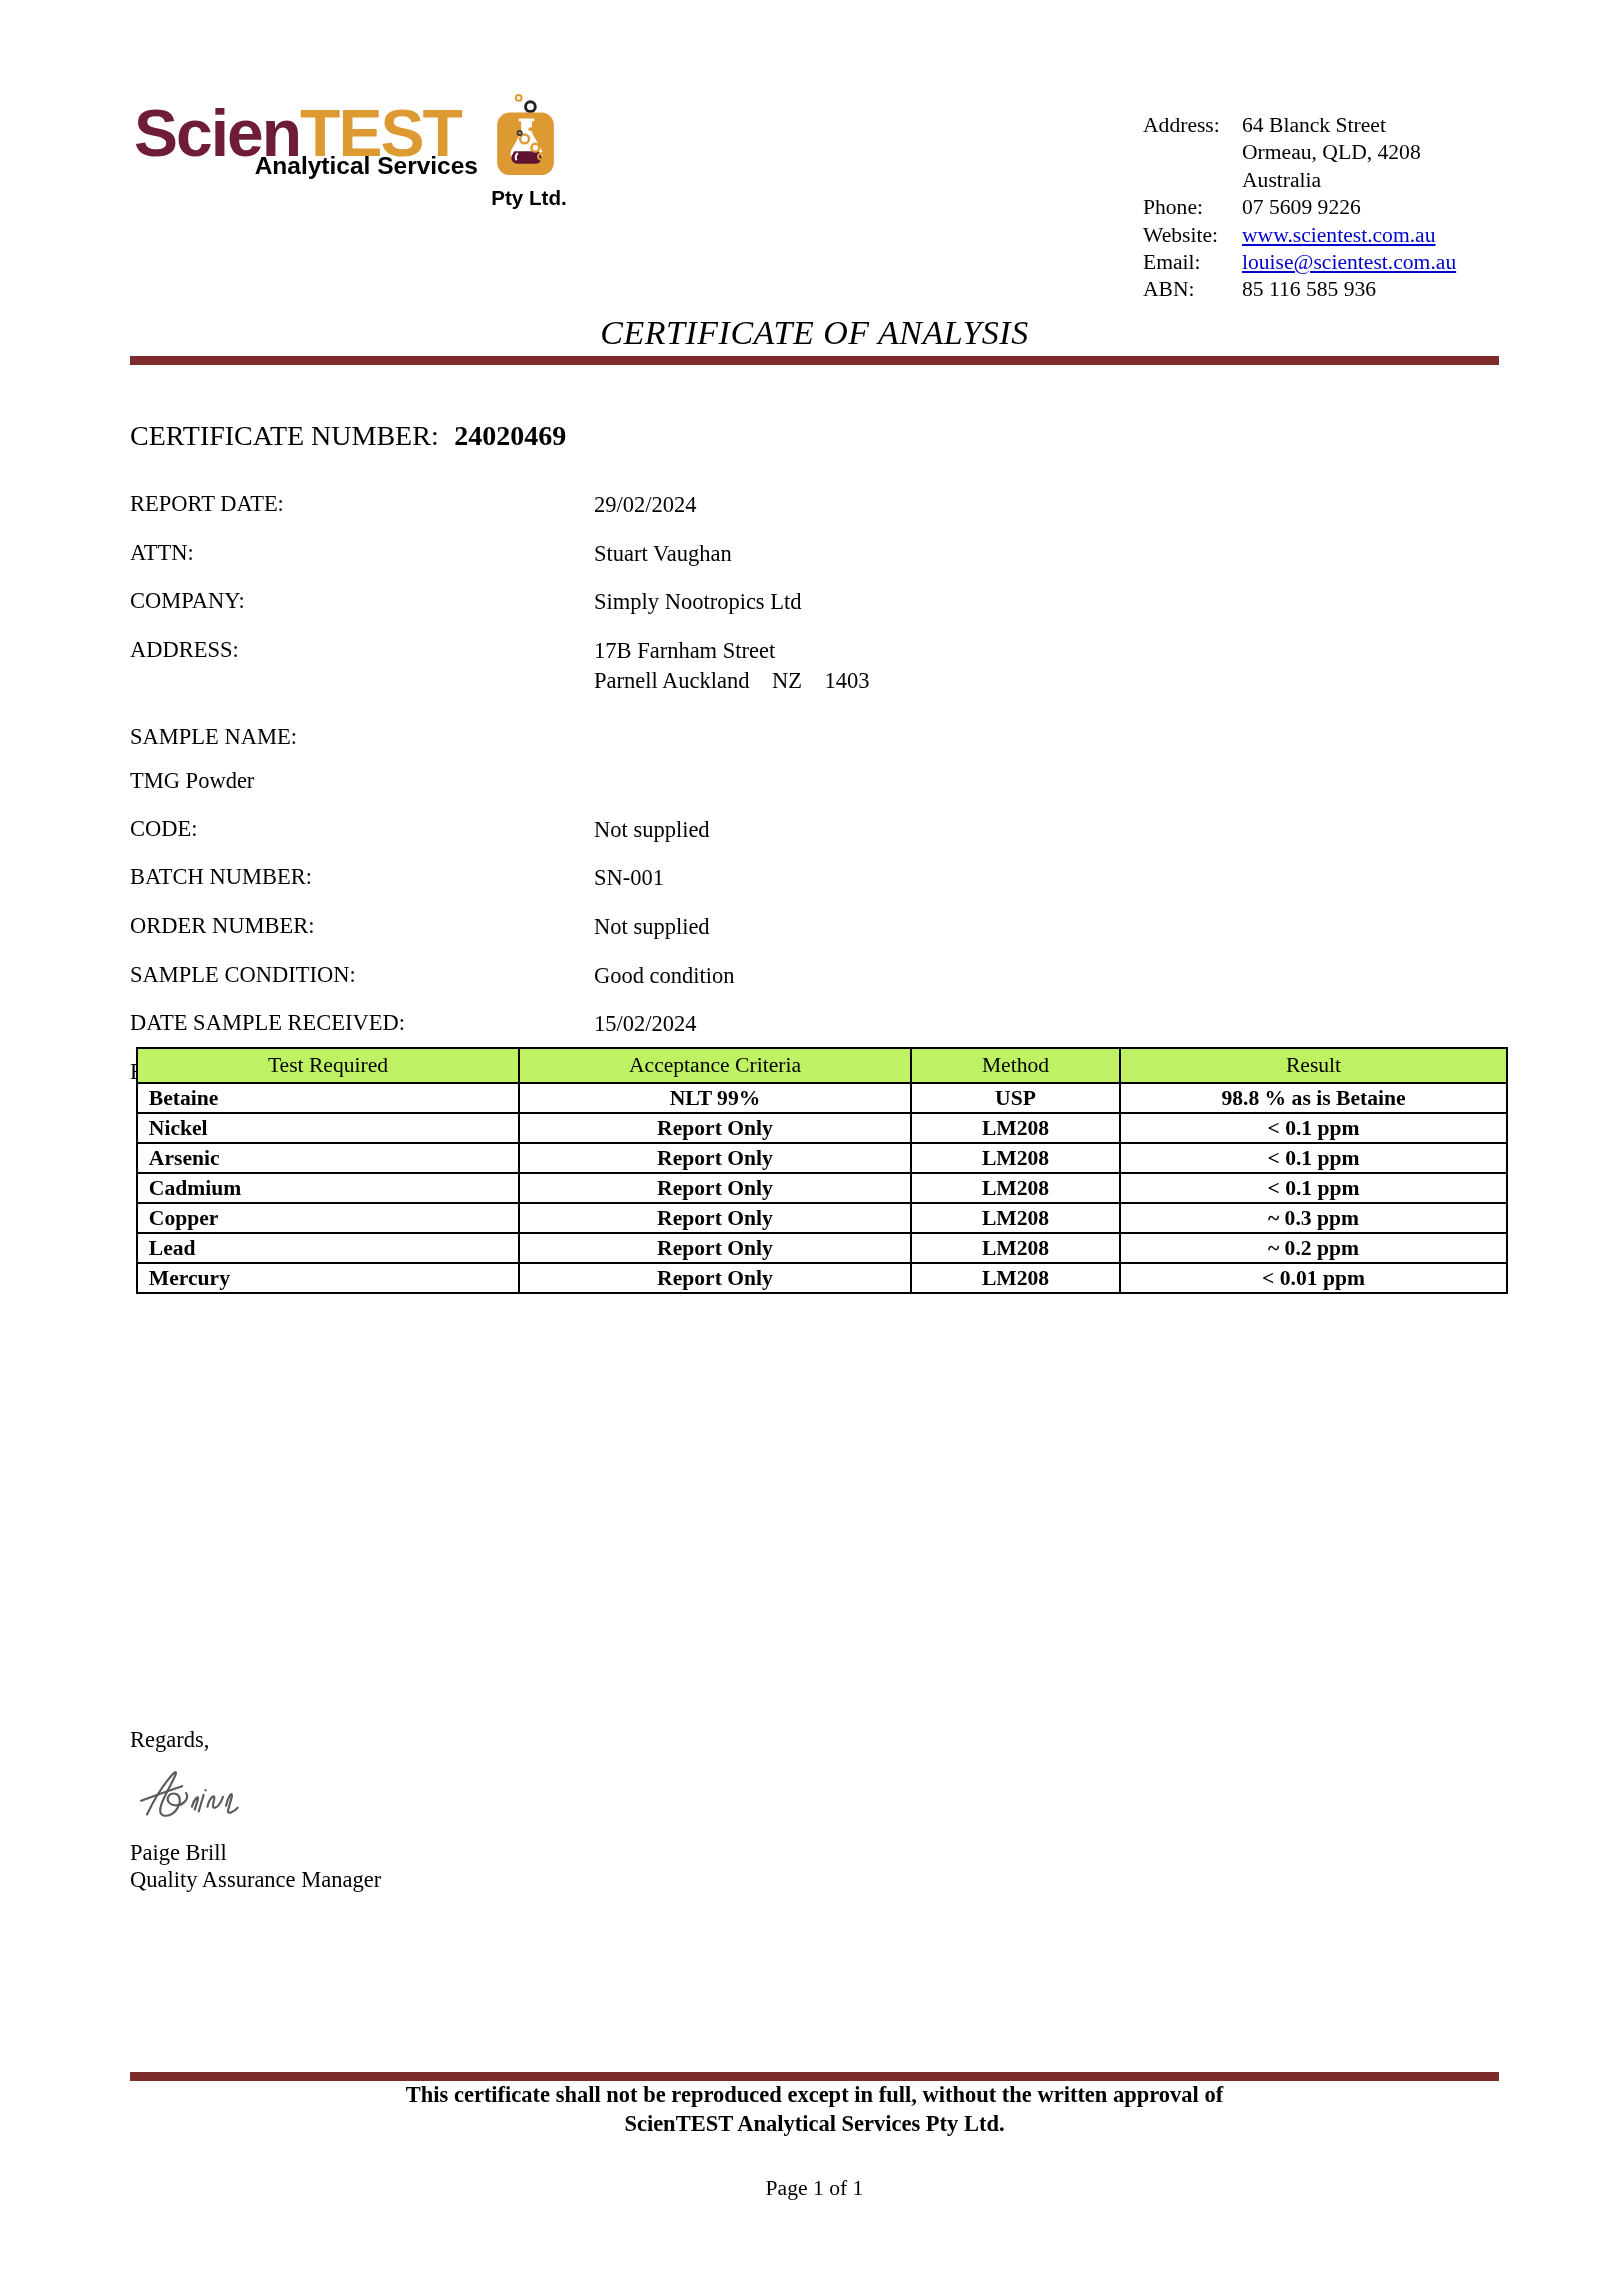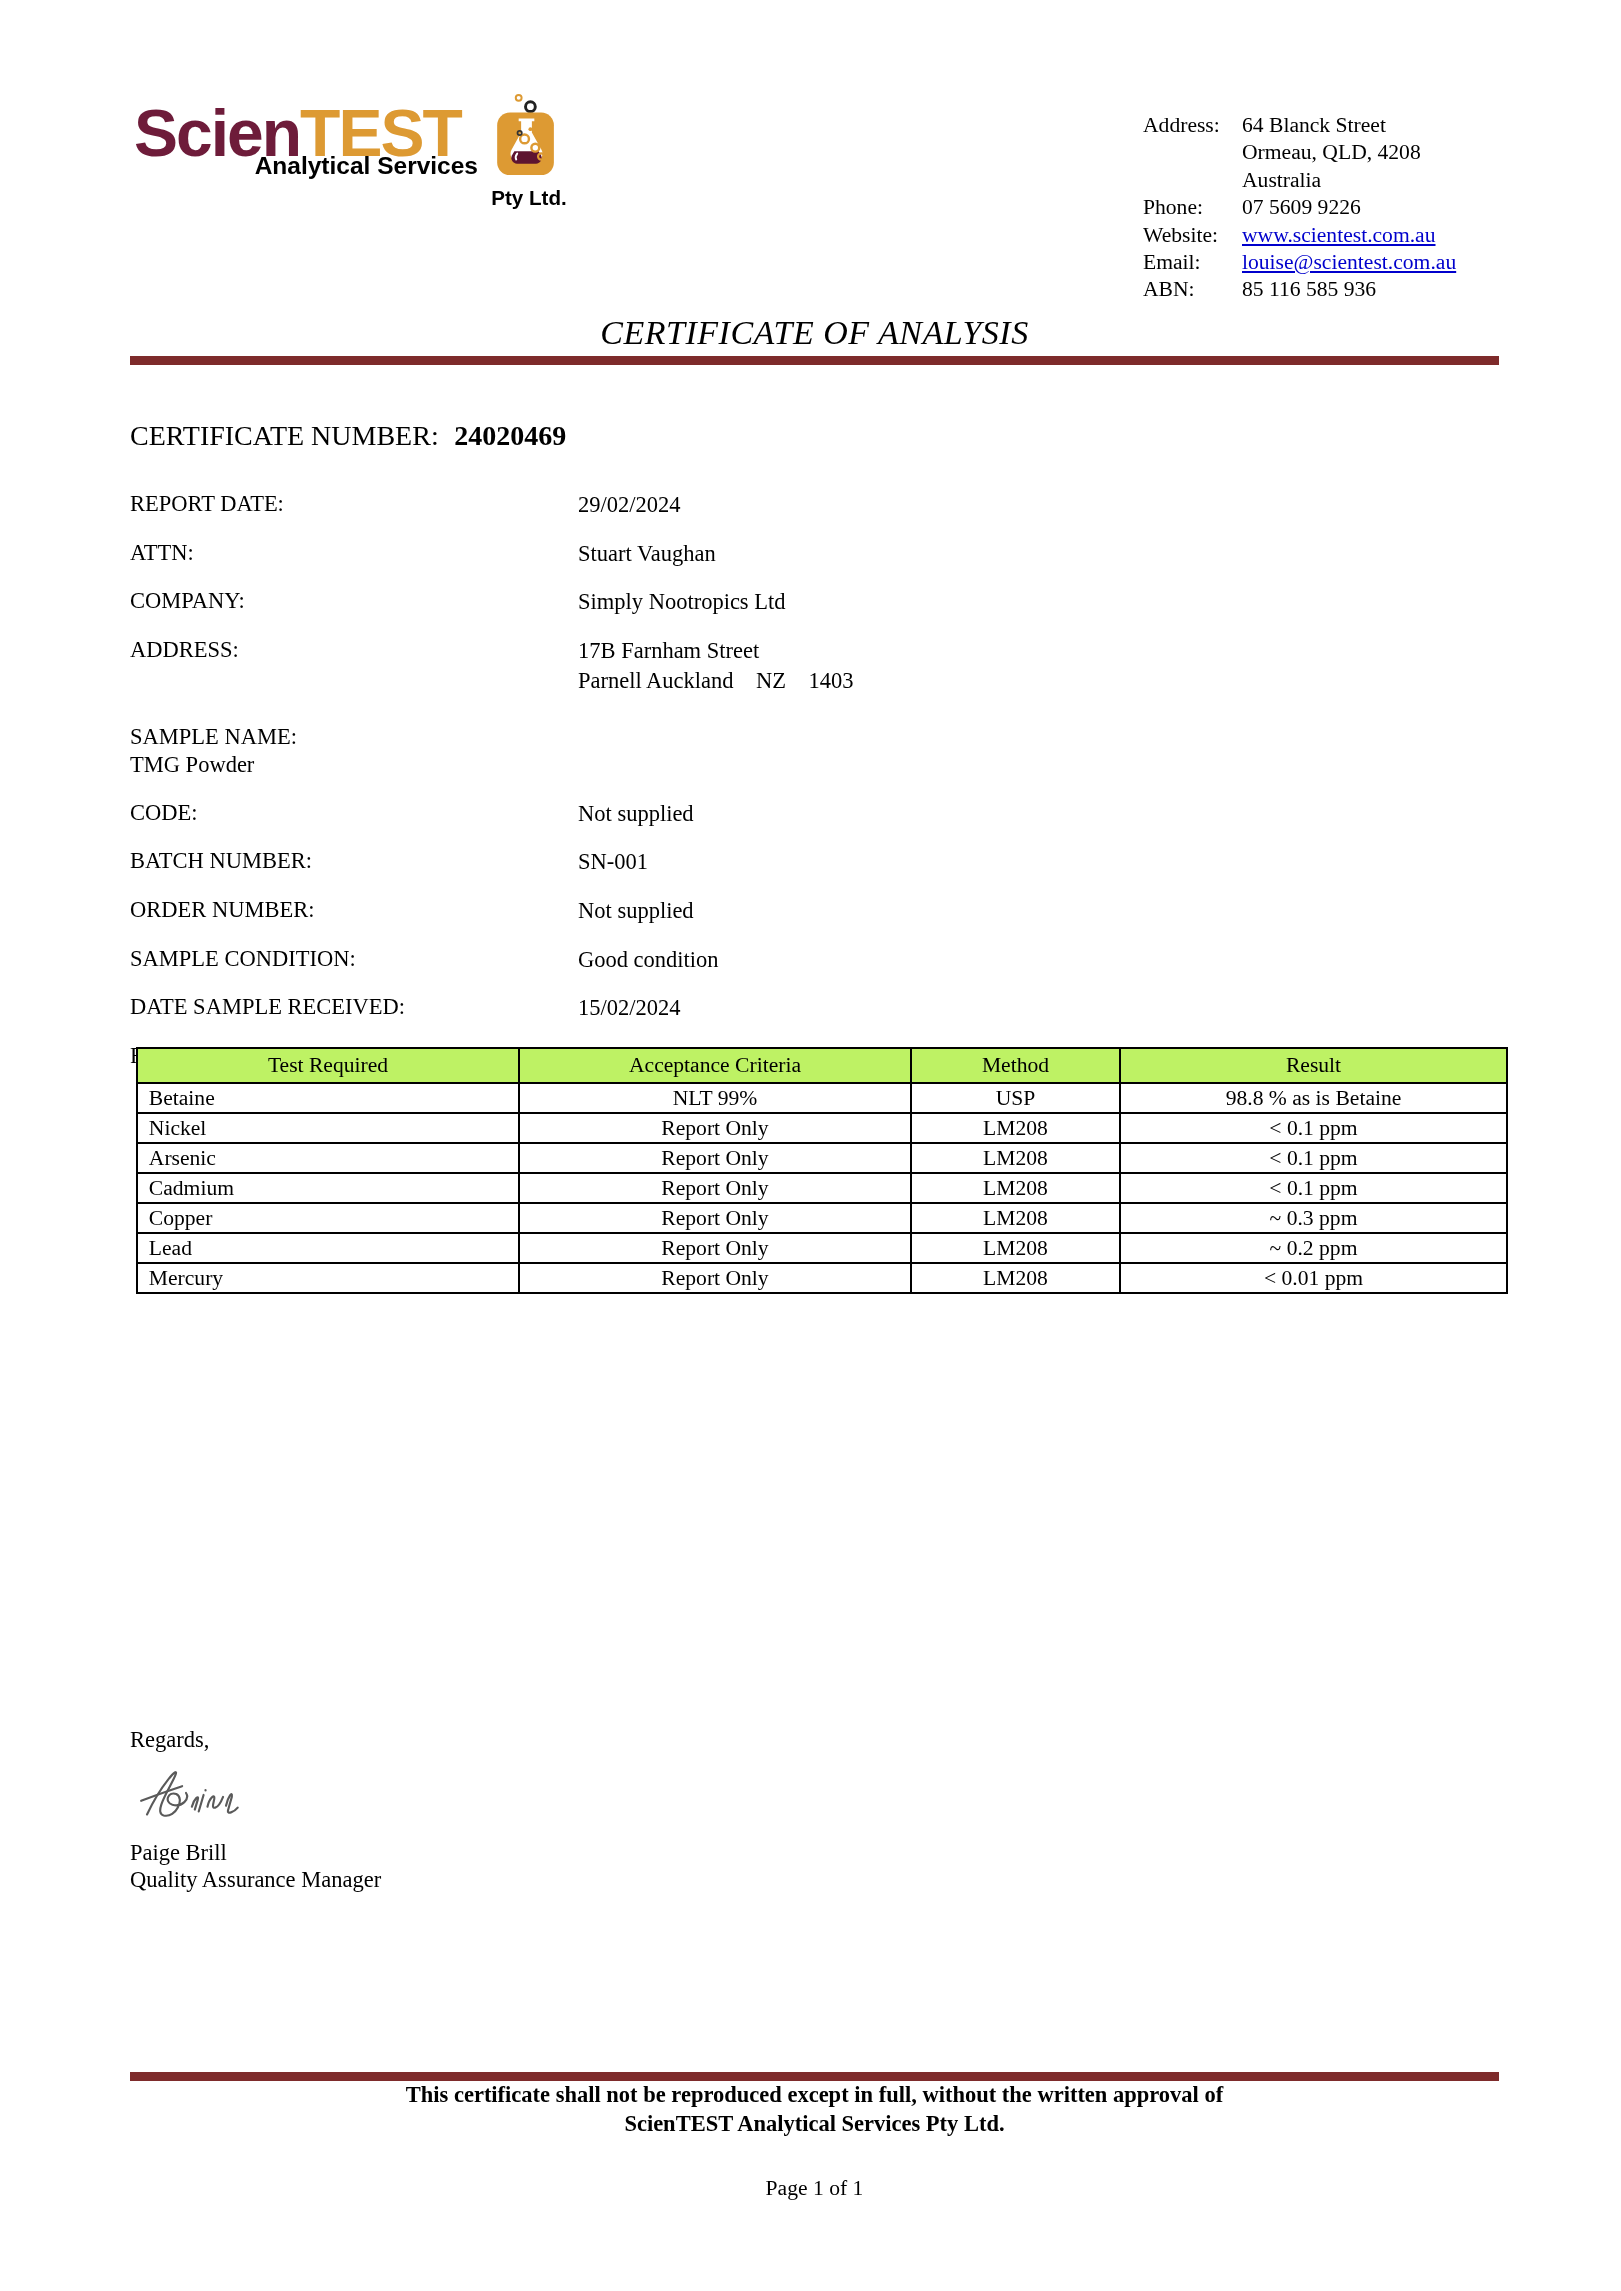--- a/index.html
+++ b/index.html
@@ -43,31 +43,31 @@
   .rule { position:absolute; left:130px; width:1369px; height:8.8px; background:#7e2b2b; }
   .rule-title  { top:356px; }
   .rule-footer { top:2072px; }
 
   
   .certline { position:absolute; left:130px; top:420px; font-size:28px; }
   .cert-number { font-weight:bold; margin-left:15.7px; }
 
   
   .details { position:absolute; left:130px; top:490px; font-size:22.5px; }
-  .detail-row { display:flex; margin-bottom:18.6px; line-height:27.4px; }
+  .detail-row { display:flex; margin-bottom:18.6px; line-height:27.4px;gap:16px; }
   .detail-row:nth-child(5) { margin-top:27px;flex-direction:column; }
   .d-label { width:448px; flex:none; }
   .d-value { white-space:pre; line-height:30px; }
 
   
   .results {
     position:absolute; left:136px; top:1047px; width:1370px;
     border-collapse:collapse; table-layout:fixed; font-size:21.6px;
   }
-  .results th, .results td { border:2px solid #000; padding:0 5.9px; overflow:hidden; }
+  .results th, .results td { border:2px solid #000; padding:0 5.9px; overflow:hidden;font-weight:bold; }
   .results th { background:#bef264; height:35px; font-weight:normal; text-align:center; }
   .results td { height:30px; text-align:center; }
   .results td:first-child { text-align:left; padding-left:10.8px; }
 
   
   .regards  { position:absolute; left:130px; top:1727px; font-size:22.5px; }
   .sig-wrap { position:absolute; left:133px; top:1754px; }
   .sig-name { position:absolute; left:130px; top:1839px; font-size:22.5px; line-height:27.4px; }
 
   

